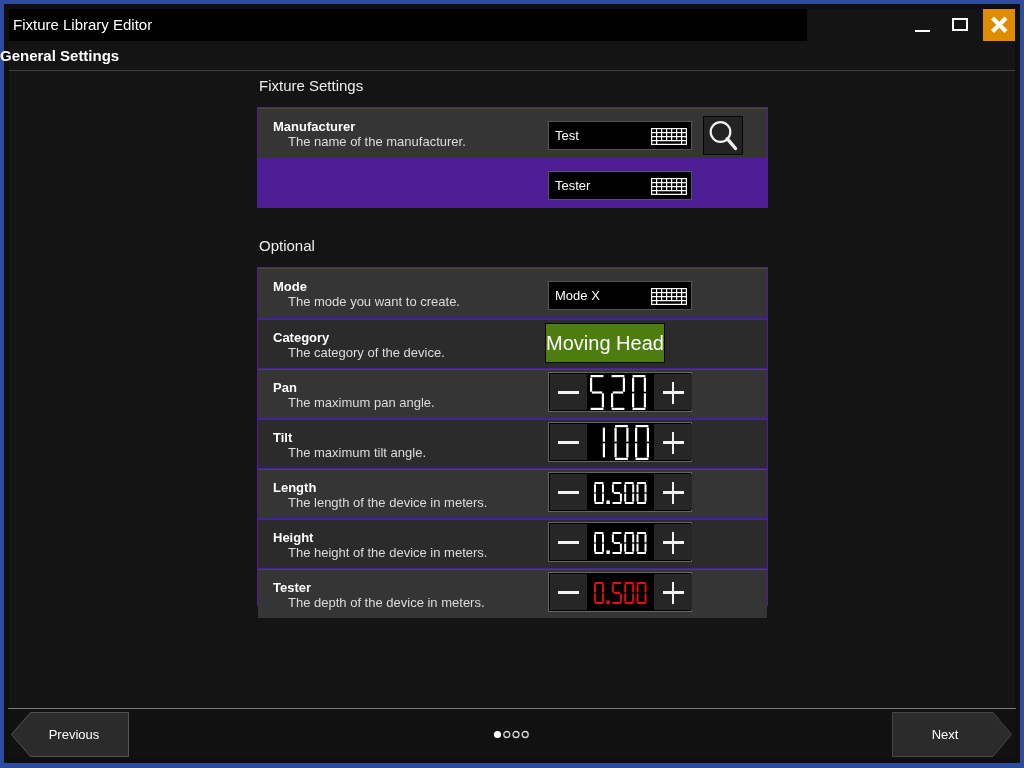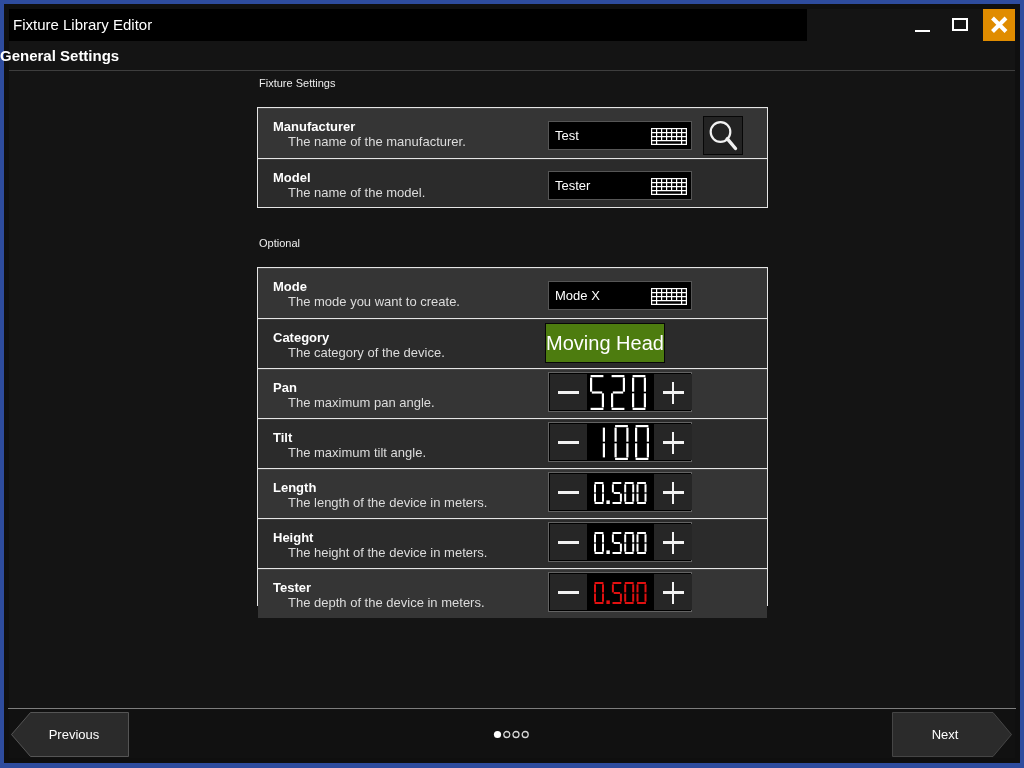--- a/index.html
+++ b/index.html
@@ -8,22 +8,22 @@
   .abs { position:absolute; }
   #frame { position:absolute; left:4px; top:4px; width:1016px; height:759px; background:#141414; border:5px solid #0f0f0f; }
   #titlebar { position:absolute; left:9px; top:9px; width:798px; height:32px; background:#000; }
   #title { position:absolute; left:4px; top:0; height:32px; line-height:32px; font-size:15px; color:#fff; }
   #minbtn { position:absolute; left:906px; top:21px; width:15px; height:2px; background:#fff; }
   #maxbtn { position:absolute; left:943px; top:9px; width:16px; height:13px; border:2px solid #fff; }
   #closebtn { position:absolute; left:974px; top:0; width:32px; height:32px; background:#e08c00; }
   #gstitle { position:absolute; left:0; top:47px; width:1024px; text-align:left;
     font-size:15px; font-weight:bold; color:#fff; }
   #hdrline { position:absolute; left:9px; top:70px; width:1006px; height:1px; background:#3e3e3e; }
-  .sectitle { position:absolute; left:259px; font-size:11px; color:#ededed; }
-  .panel { position:absolute; left:257px; width:511px; background:#e5e5e5; }
+  .sectitle { position:absolute; left:259px; font-size:15px; color:#ededed; }
+  .panel { position:absolute; left:257px; width:511px; background:#4c1d95; }
   .row { position:absolute; left:1px; width:509px; }
   .rl { background:#353535; box-shadow:inset 0 1px 0 #474747; }
   .rd { background:#2b2b2b; box-shadow:inset 0 1px 0 #3b3b3b; }
   .lbl { position:absolute; left:15px; top:11px; font-size:13px; font-weight:bold; color:#fff; line-height:15px; }
   .dsc { position:absolute; left:30px; top:27px; font-size:13px; color:#dcdcdc; line-height:14px; }
   .tinput { position:absolute; left:548px; width:144px; height:29px; background:#000;
     border:1px solid #565656; color:#fff; font-size:13px; line-height:27px; padding-left:6px; }
   .kbd { position:absolute; right:4px; top:6px; }
   #searchbtn { position:absolute; left:703px; top:116px; width:40px; height:39px;
     background:#232323; border:1px solid #070707; }
@@ -54,24 +54,20 @@
     </div>
 </div>
 <div id="gstitle">General Settings</div>
 <div id="hdrline"></div>
 <div class="sectitle" style="top:77px">Fixture Settings</div>
 <div class="panel" style="top:107px;height:101px">
 <div class="row rl" style="top:1px;height:50px">
       <div class="lbl">Manufacturer</div>
       <div class="dsc">The name of the manufacturer.</div>
     </div>
-<div class="row rd" style="top:52px;height:48px">
-      <div class="lbl">Model</div>
-      <div class="dsc">The name of the model.</div>
-    </div>
 </div>
 <div class="sectitle" style="top:237px">Optional</div>
 <div class="panel" style="top:267px;height:339px">
 <div class="row rl" style="top:1px;height:50px">
       <div class="lbl">Mode</div>
       <div class="dsc">The mode you want to create.</div>
     </div>
 <div class="row rd" style="top:52px;height:49px">
       <div class="lbl">Category</div>
       <div class="dsc">The category of the device.</div>

